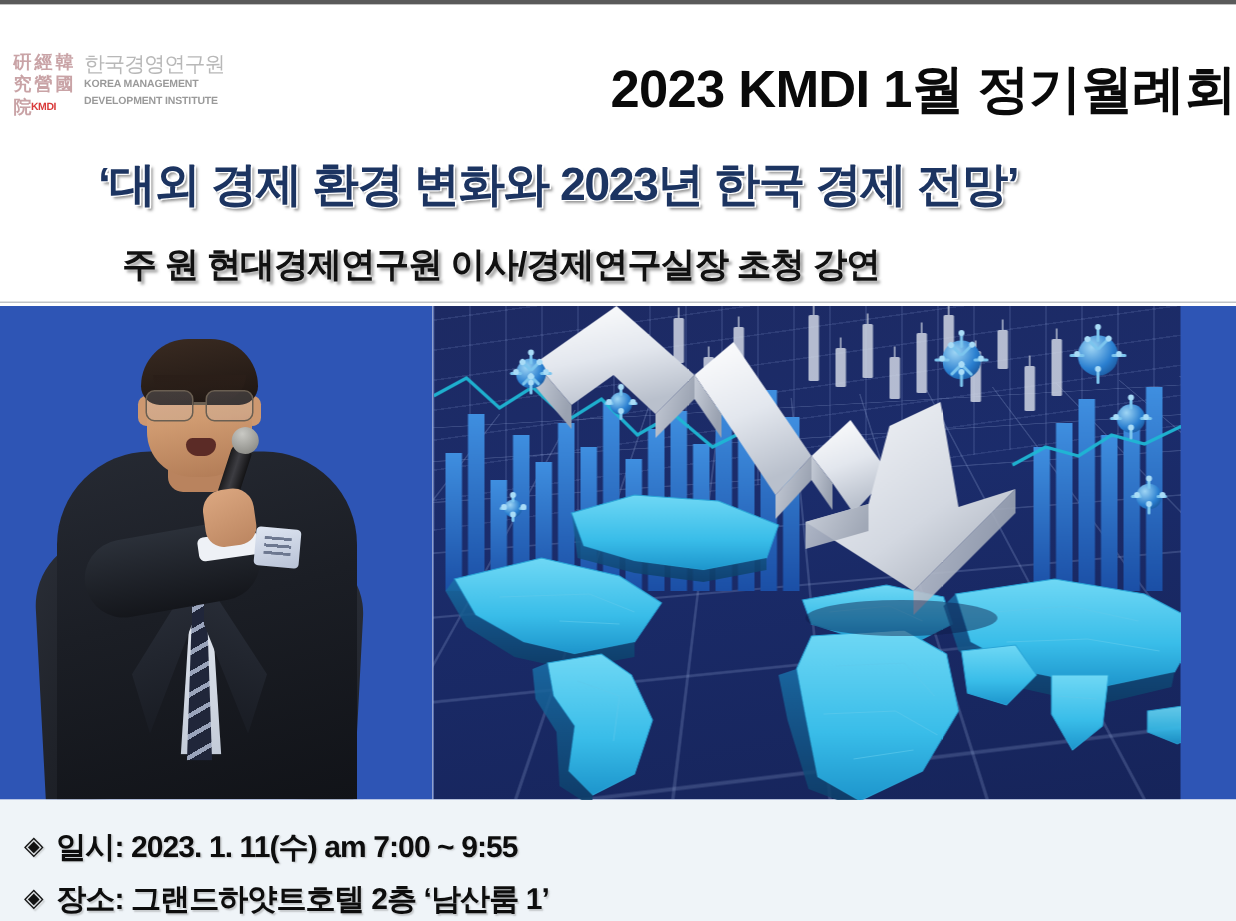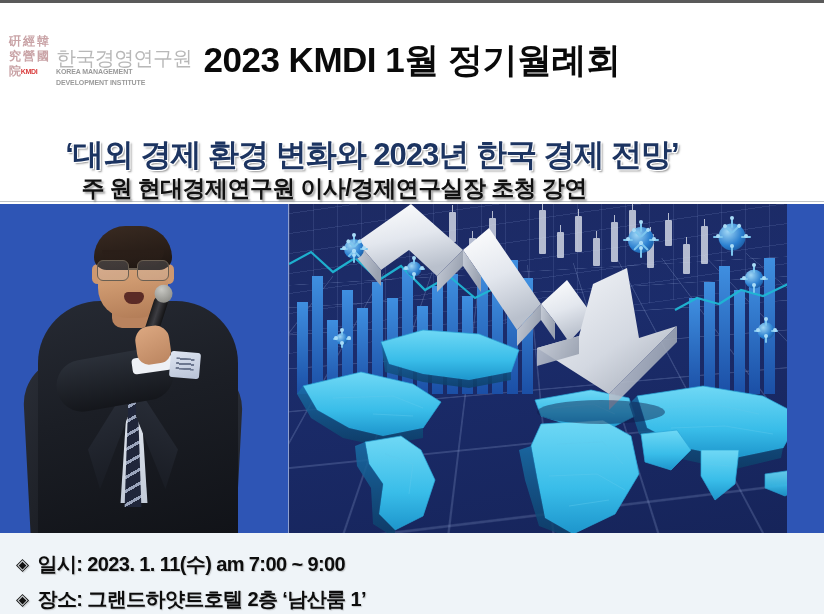--- a/index.html
+++ b/index.html
@@ -45,52 +45,50 @@
     font-weight:700;
   }
   .logo-hanja span.kmdi-mark{
     color:#d93b3b;font-size:7px;font-weight:700;
     letter-spacing:-0.3px;
     font-family:"Liberation Sans",sans-serif;
     display:flex;align-items:center;justify-content:center;
   }
   .logo-txt{padding-top:1px;}
   .logo-kr{
-    font-size:20px;line-height:16px;color:#b8b8b8;
+    font-size:14px;line-height:16px;color:#b8b8b8;
     font-weight:400;letter-spacing:-0.6px;
     font-family:"DejaVu Sans",sans-serif;
-    margin-top:15px;
   }
   .logo-en{
     font-size:7px;line-height:8.5px;color:#9a9a9a;
     letter-spacing:-0.1px;margin-top:2px;font-weight:600;
   }
 
   
   .title-main{
     position:absolute;left:0;top:35px;width:824px;
-    text-align:center;
+    text-align:right;
     font-size:35px;line-height:44px;font-weight:700;
     color:#0a0a0a;letter-spacing:-0.5px;
     font-family:"Liberation Sans","DejaVu Sans",sans-serif;
   }
   .title-sub{
     position:absolute;left:0;top:99px;width:744px;
     text-align:center;
     font-size:31px;line-height:42px;font-weight:700;
     color:#1c3461;letter-spacing:-1px;
     font-family:"Liberation Sans","DejaVu Sans",sans-serif;
     text-shadow:
       -1px -1px 0 #ffffff,  1px -1px 0 #ffffff,
       -1px  1px 0 #ffffff,  1px  1px 0 #ffffff,
        2px  2px 2px rgba(60,60,60,0.55);
-    margin-top: 32px;
   }
   .title-speaker{
-    position:absolute;left:0;top:168px;width:668px;
+    position:absolute;left:0;top:156px;width:668px;
     text-align:center;
     font-size:23px;line-height:34px;font-weight:700;
     color:#111111;letter-spacing:-0.6px;
     font-family:"Liberation Sans","DejaVu Sans",sans-serif;
     text-shadow:2px 2px 2px rgba(90,90,90,0.55);
   }
 
   
   .band{
     position:absolute;left:0;top:201px;width:824px;height:329px;
@@ -564,21 +562,21 @@
         <div class="sp" style="width:7px;height:2px;margin:-1px 0 0 -12px;"></div>
         <div class="sp" style="width:7px;height:2px;margin:-1px 0 0 5px;"></div>
       </div>
     </div>
   </div>
 
   <div class="footer"></div>
 
   <div class="info-line l1">
     <span class="bullet">◈</span>
-    <span>일시: 2023. 1. 11(수) am 7:00 ~ 9:00</span>
+    <span>일시: 2023. 1. 11(수) am 7:00 ~ 9:55</span>
   </div>
 
   <div class="info-line l2">
     <span class="bullet">◈</span>
     <span>장소: 그랜드하얏트호텔 2층  ‘남산룸 1’</span>
   </div>
 
 
 </div>
 

